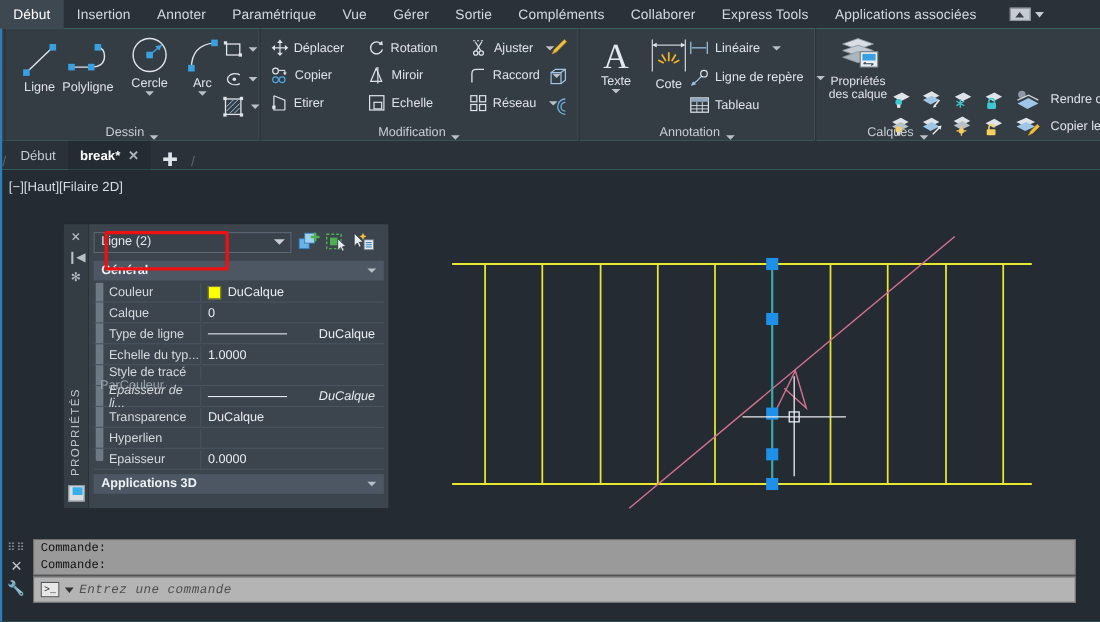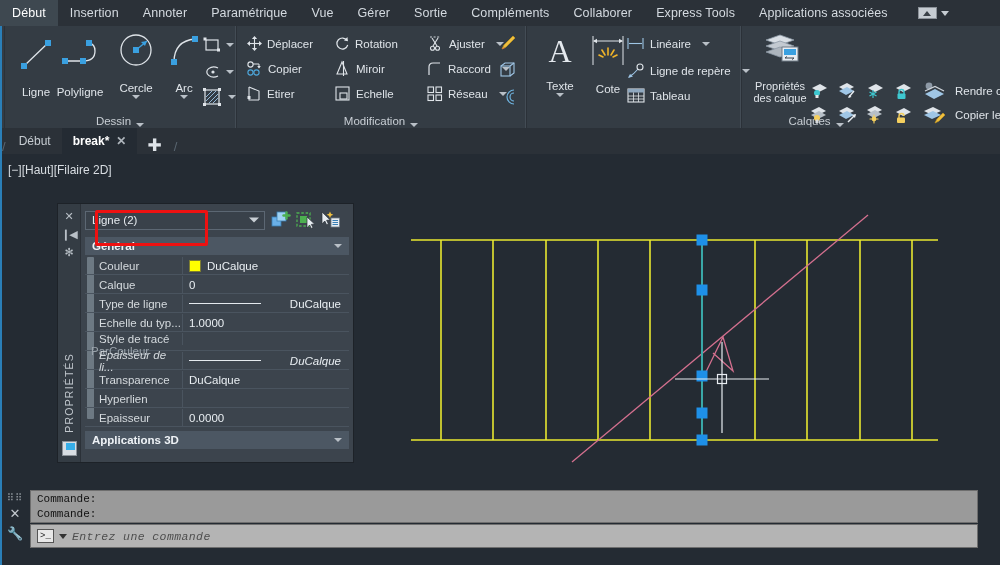--- a/index.html
+++ b/index.html
@@ -57,21 +57,21 @@
   }
   .caret-dn {
     width: 0; height: 0; border-left: 4px solid transparent;
     border-right: 4px solid transparent; border-top: 4px solid #b9c0c7;
   }
 
   .bigbtn {
     position: absolute; display: flex; flex-direction: column;
     align-items: center; width: 54px;
   }
-  .bigbtn .lbl { font-size: 11.5px; color: #dfe4e9; margin-top: 14px; white-space: nowrap; }
+  .bigbtn .lbl { font-size: 11.5px; color: #dfe4e9; margin-top: 2px; white-space: nowrap; }
   .bigbtn .caret-dn { margin-top: 1px; }
 
   .smbtn {
     position: absolute; display: flex; align-items: center; gap: 5px;
   }
   .smbtn .lbl { font-size: 11.5px; color: #dfe4e9; white-space: nowrap; }
 
   svg { display: block; overflow: visible; }
 
   
@@ -505,20 +505,24 @@
             <rect x="1" y="1" width="16" height="3.5" fill="#8fa8bf"></rect>
             <g stroke="#dfe4e9" stroke-width=".8">
               <line x1="1" y1="8" x2="17" y2="8"></line>
                 <line x1="1" y1="11" x2="17" y2="11"></line>
               <line x1="6.5" y1="4.5" x2="6.5" y2="14"></line>
                 <line x1="11.5" y1="4.5" x2="11.5" y2="14"></line>
             </g>
           </svg>
           <span class="lbl">Tableau</span>
         </div>
+      </div>
+      <div class="panel-title">
+        <span>Annotation</span>
+        <div class="caret-dn"></div>
       </div>
     </div>
 
     <div class="panel" style="left:741px;width:259px;border-right:none;">
       <div class="panel-body">
         <div class="bigbtn" style="left:6px;top:6px;width:64px;">
           <svg width="44" height="34" viewBox="0 0 44 34">
             <g stroke="#8d99a6" stroke-width=".8">
               <path d="M8 8 L22 3 L36 8 L22 13z" fill="#d9dfe5"></path>
               <path d="M8 14 L22 9 L36 14 L22 19z" fill="#c3cad1"></path>

